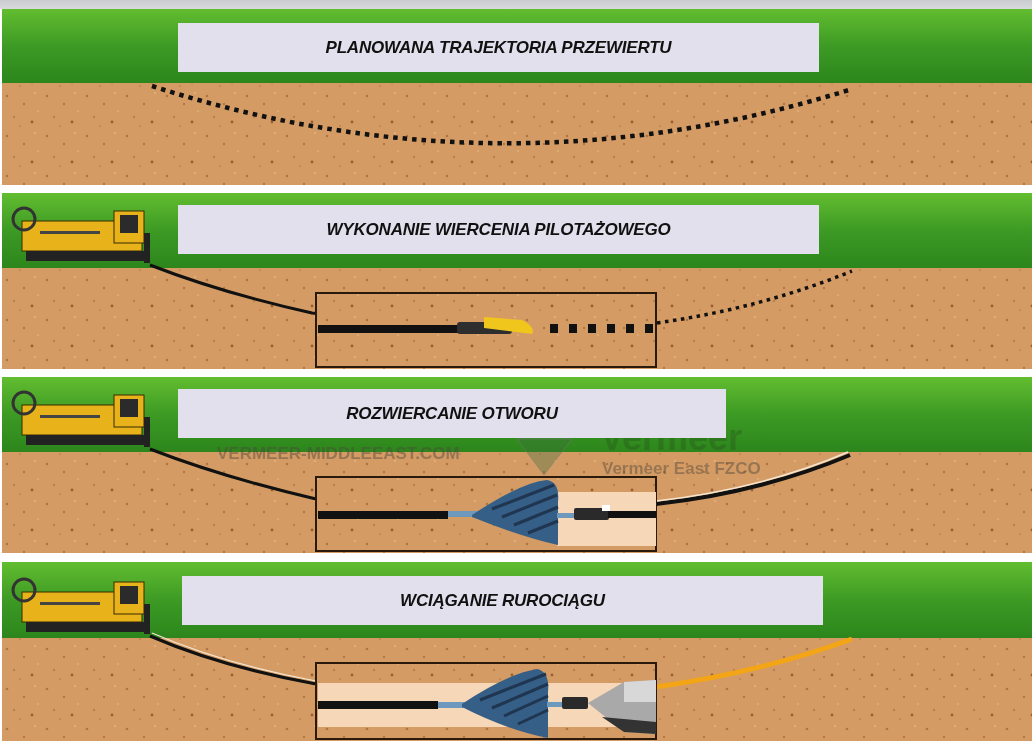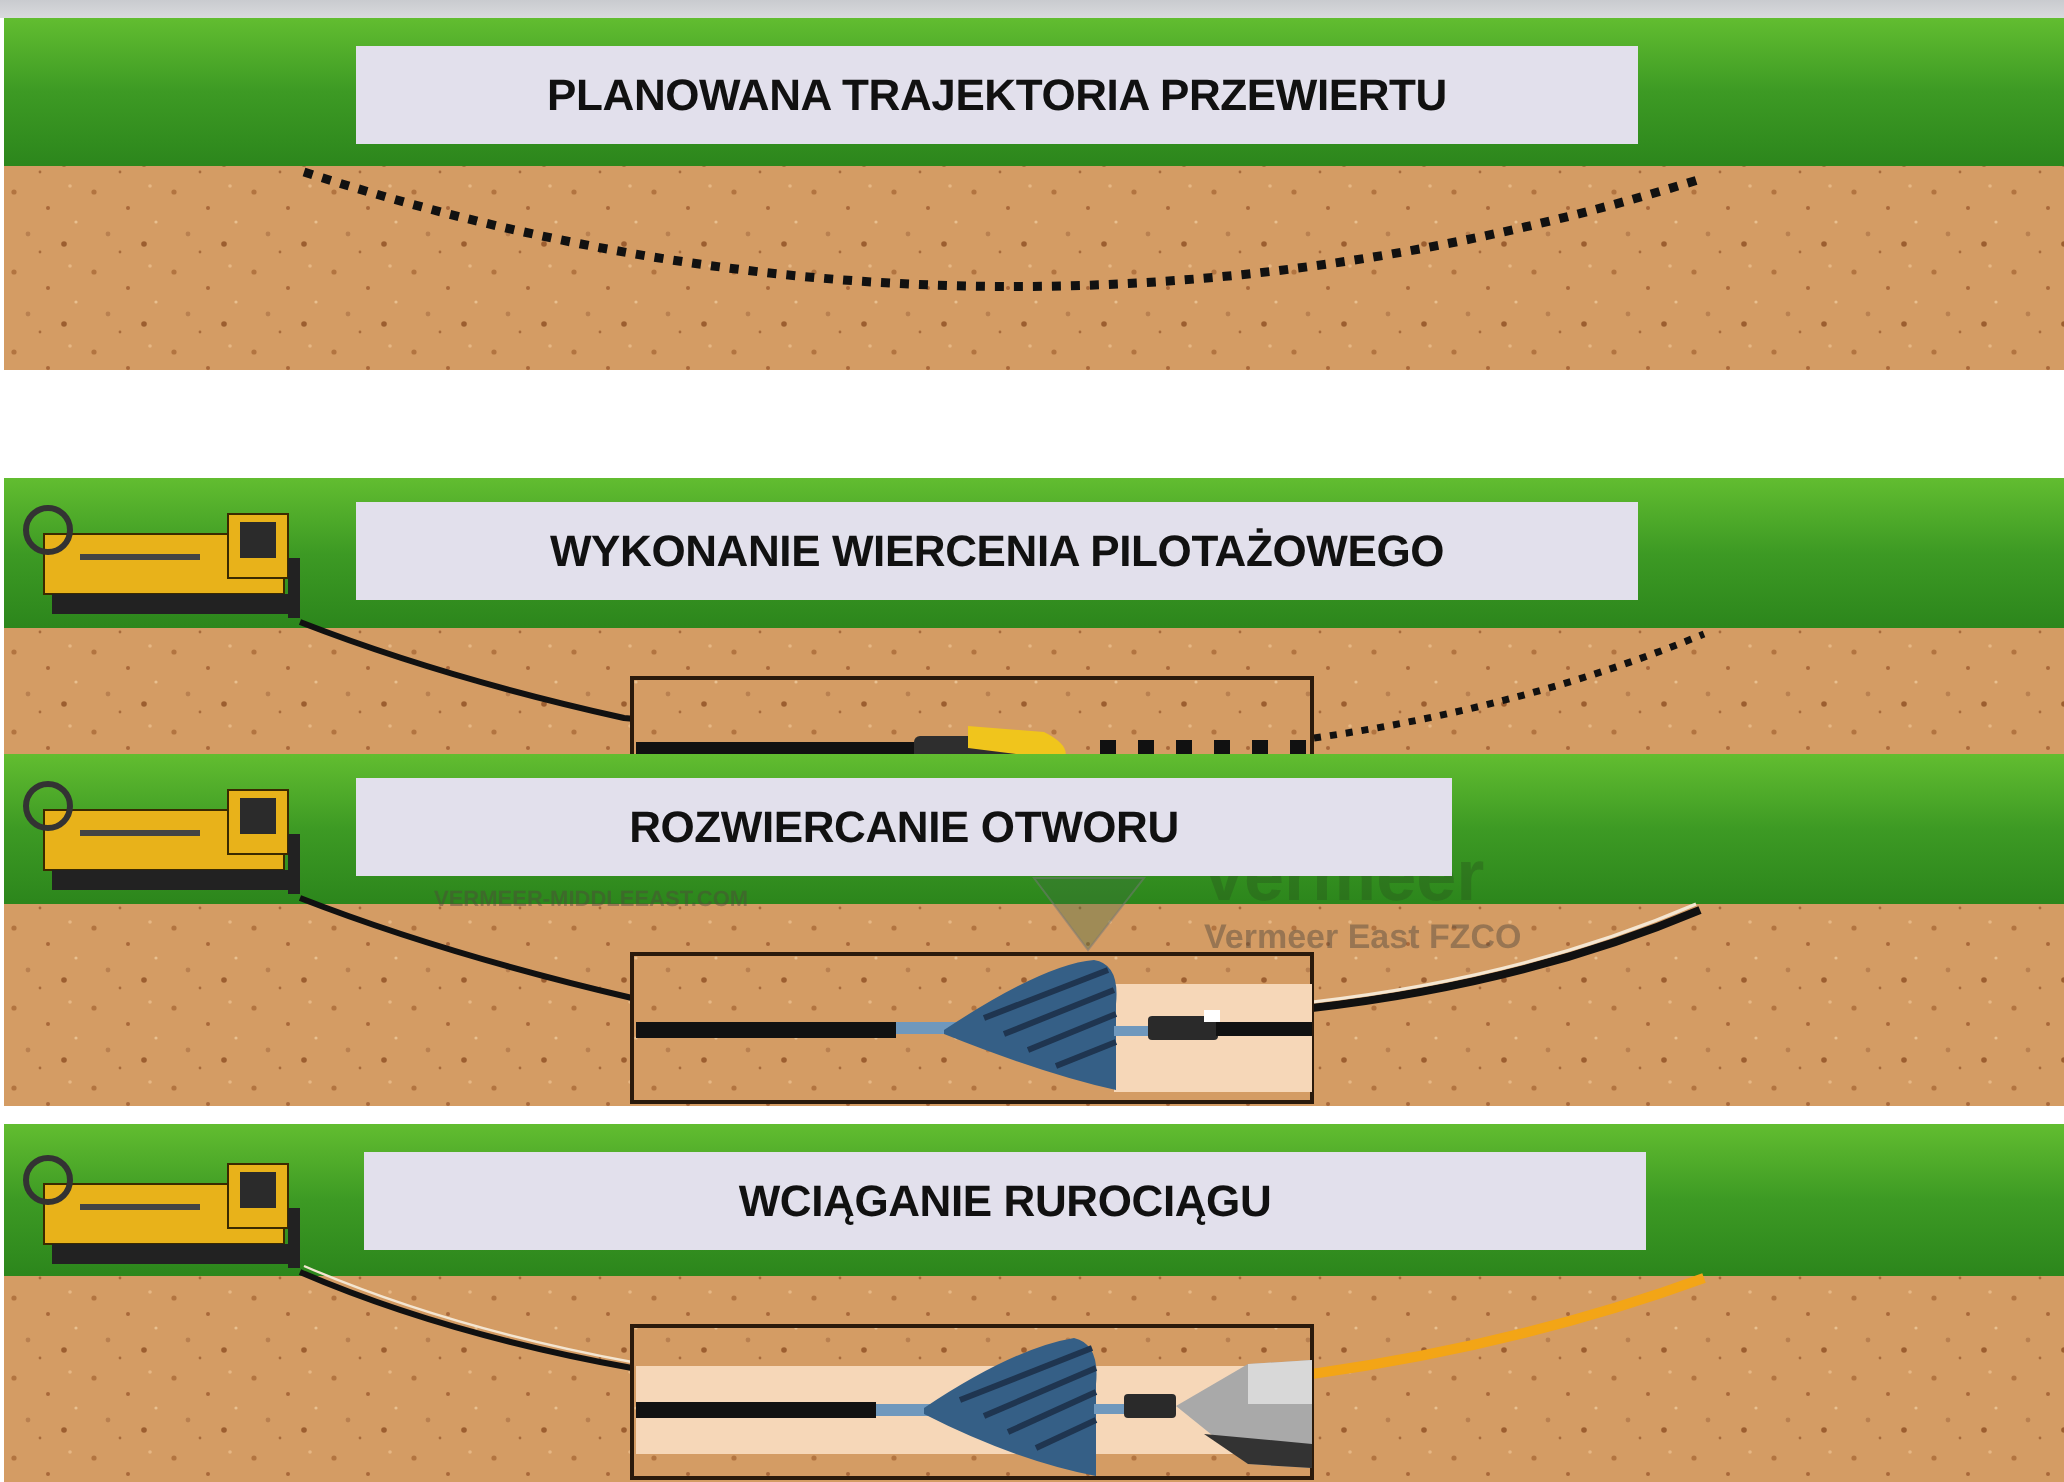--- a/index.html
+++ b/index.html
@@ -15,22 +15,22 @@
   }
   .panel {
     position: absolute; left: 2px; width: 1030px; overflow: hidden;
   }
   .panel svg { position: absolute; left: 0; top: 0; }
   .label {
     position: absolute;
     background: #e2e0ec;
     display: flex; align-items: center; justify-content: center;
     font-family: "Liberation Sans", sans-serif;
-    font-weight: bold; 
-    font-size: 22px; color: #111;
+    font-weight: bold; font-style: italic;
+    font-size: 17px; color: #111;
     letter-spacing: -0.2px;
   }
   .watermark {
     position: absolute; color: rgba(80,70,60,0.45);
     font-weight: bold; font-family: "Liberation Sans", sans-serif;
   }
 </style>
 </head>
 <body>
 
@@ -55,21 +55,21 @@
         <circle cx="18" cy="37" r="0.7" fill="#a86b3c"></circle>
       </pattern>
     </defs>
     <rect x="0" y="0" width="1030" height="74" fill="url(#grass)"></rect>
     <rect x="0" y="74" width="1030" height="102" fill="url(#soilpat)"></rect>
     <path d="M150 77 Q 500 190 850 80" fill="none" stroke="#111" stroke-width="4.5" stroke-dasharray="4.5 5"></path>
   </svg>
   <div class="label" style="left:176px;top:14px;width:641px;height:49px;">PLANOWANA TRAJEKTORIA PRZEWIERTU</div>
 </div>
 
-<div class="panel" style="top:193px;height:176px;margin-top:46px;">
+<div class="panel" style="top:193px;height:176px;">
   <svg width="1030" height="176">
     <rect x="0" y="0" width="1030" height="75" fill="url(#grass)"></rect>
     <rect x="0" y="75" width="1030" height="101" fill="url(#soilpat)"></rect>
 
     <g>
       <rect x="20" y="28" width="120" height="30" fill="#e8b21a" stroke="#3a2a00" stroke-width="1"></rect>
       <rect x="112" y="18" width="30" height="32" fill="#e8b21a" stroke="#3a2a00" stroke-width="1"></rect>
       <rect x="118" y="22" width="18" height="18" fill="#2b2b2b"></rect>
       <circle cx="22" cy="26" r="11" fill="none" stroke="#333" stroke-width="3"></circle>
       <rect x="24" y="58" width="120" height="10" fill="#222"></rect>
@@ -121,21 +121,21 @@
       <rect x="316" y="134" width="130" height="8" fill="#111"></rect>
       <rect x="446" y="134" width="30" height="6" fill="#6f98bd"></rect>
       <path d="M470 138 Q 520 105 545 103 Q 558 105 556 125 L 556 168 Q 520 160 470 140 Z" fill="#355f86"></path>
       <path d="M490 132 L 552 108 M500 140 L 555 118 M512 148 L 556 130 M526 156 L 556 144" stroke="#1f3550" stroke-width="3"></path>
       <rect x="555" y="136" width="20" height="5" fill="#6f98bd"></rect>
       <rect x="572" y="131" width="35" height="12" rx="2" fill="#2a2a2a"></rect>
       <rect x="600" y="128" width="8" height="6" fill="#ffffff"></rect>
       <rect x="606" y="134" width="48" height="7" fill="#111"></rect>
     </g>
   </svg>
-  <div class="watermark" style="left:215px;top:67px;font-size:11px;">VERMEER-MIDDLEEAST.COM</div>
+  <div class="watermark" style="left:215px;top:67px;font-size:17px;">VERMEER-MIDDLEEAST.COM</div>
   <div class="watermark" style="left:598px;top:40px;font-size:36px;color:rgba(40,80,30,0.35);">Vermeer</div>
   <div class="watermark" style="left:600px;top:82px;font-size:17px;">Vermeer East FZCO</div>
   <div class="label" style="left:176px;top:12px;width:548px;height:49px;">ROZWIERCANIE OTWORU</div>
 </div>
 
 <div class="panel" style="top:562px;height:232px;">
   <svg width="1030" height="179">
     <rect x="0" y="0" width="1030" height="76" fill="url(#grass)"></rect>
     <rect x="0" y="76" width="1030" height="103" fill="url(#soilpat)"></rect>
     <g>

